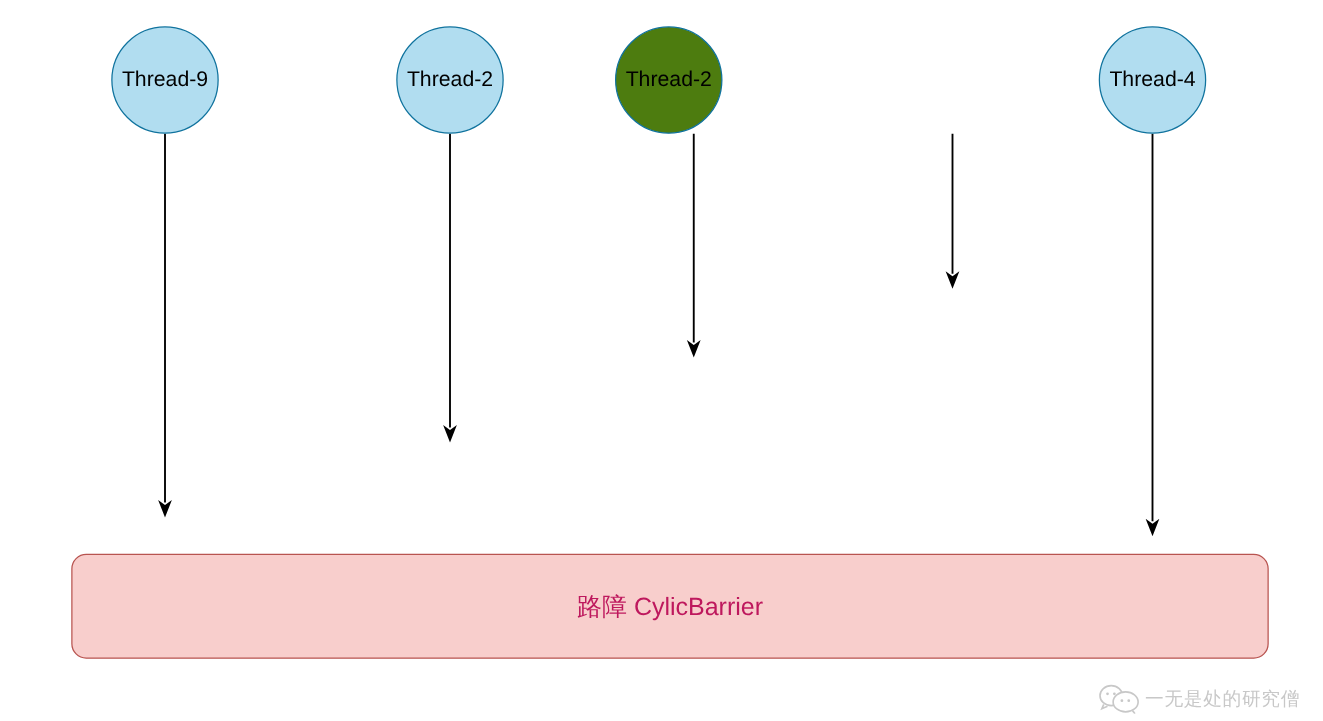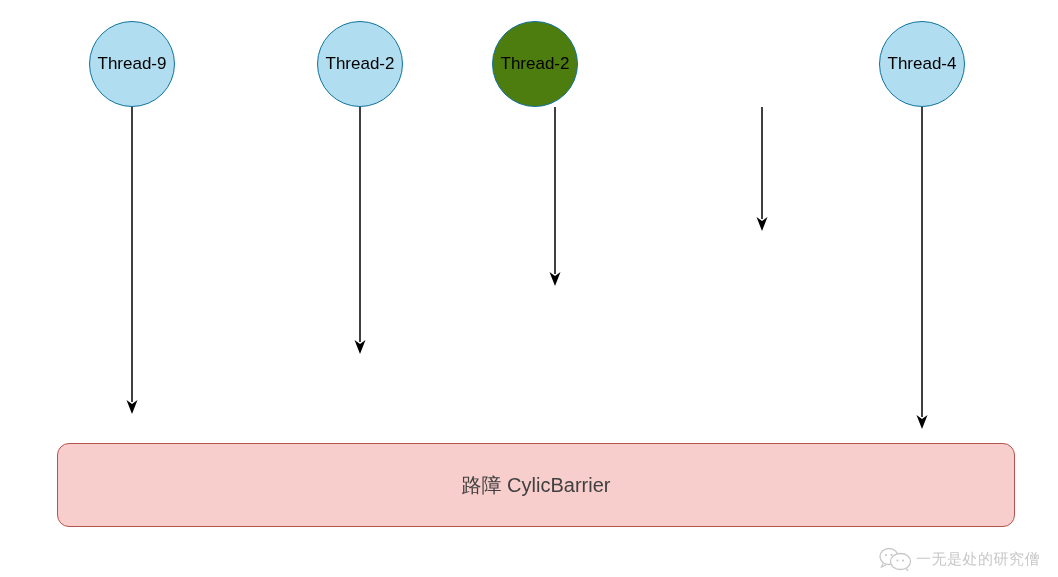--- a/index.html
+++ b/index.html
@@ -41,21 +41,21 @@
     position: absolute;
     border: 1.5px solid;
     border-radius: 12px;
     display: flex;
     align-items: center;
     justify-content: center;
     box-sizing: border-box;
   }
   .barrier-label {
     font-size: 20px;
-    color: #404040;
+    color: #be185d;
     white-space: nowrap;
   }
   .watermark {
     position: absolute;
     right: 18px;
     bottom: 6px;
     display: flex;
     align-items: center;
     gap: 4px;
   }

